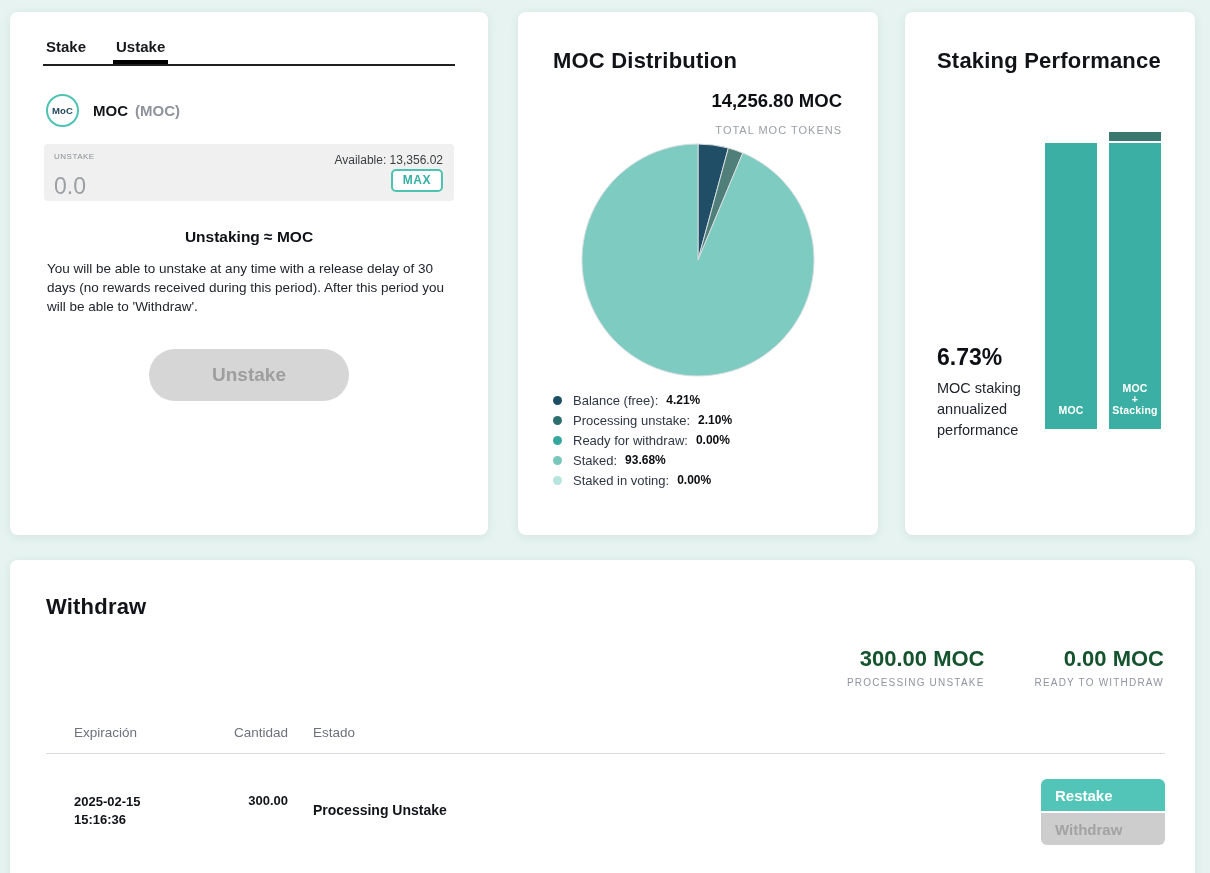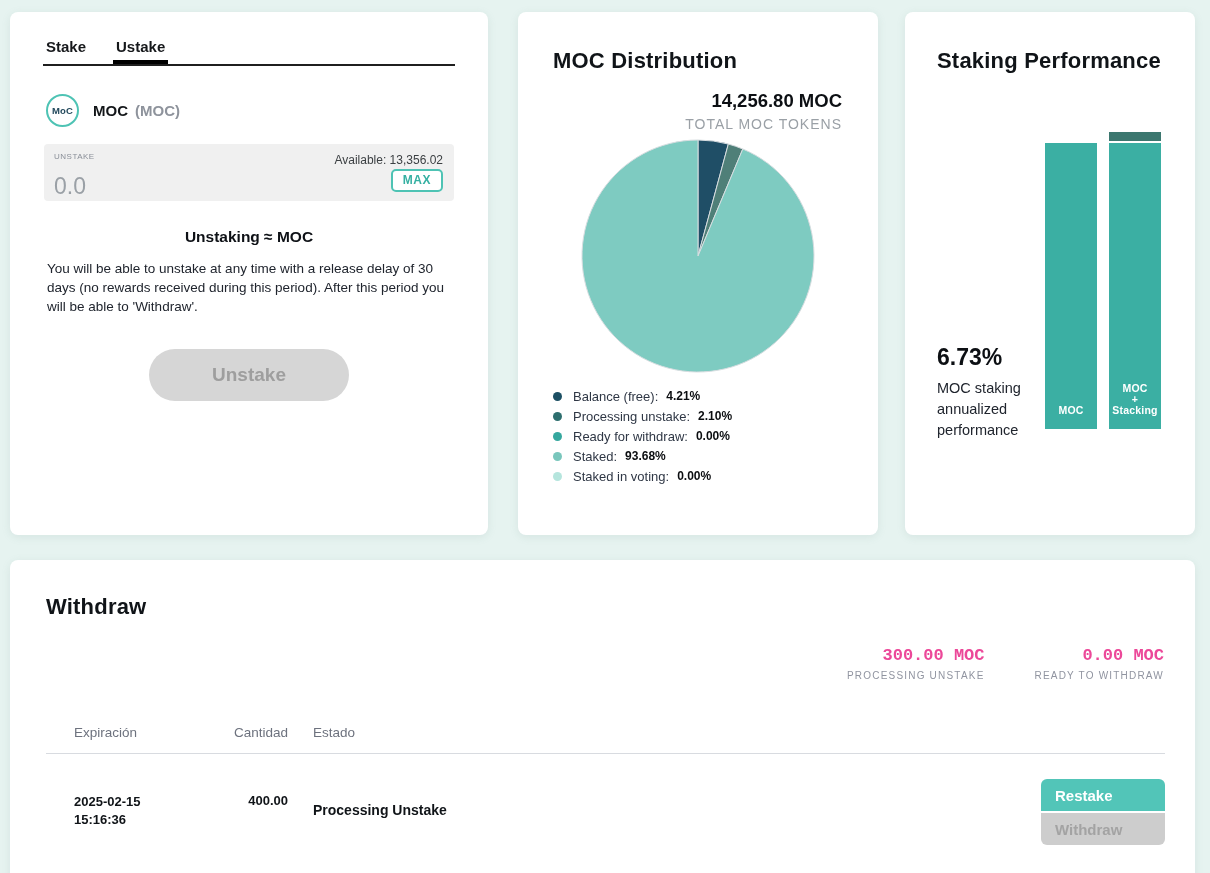--- a/index.html
+++ b/index.html
@@ -59,21 +59,21 @@
     display:block; margin:33px auto 0; width:200px; height:52px;
     background:#d6d6d6; color:#9e9e9e; border:none; border-radius:26px;
     font-size:19px; font-weight:bold; cursor:pointer;
     font-family:"Liberation Sans",sans-serif;
   }
 
   
   #card-distribution .card-title { margin:36px 0 0 35px; }
   .total-block { text-align:right; padding-right:36px; margin-top:16px; }
   .total-value { font-size:18.5px; font-weight:bold; color:#0c0f13; }
-  .total-label { font-size:14px; color:#9aa0a6; letter-spacing:1px; margin-top:4px; }
+  .total-label { font-size:11px; color:#9aa0a6; letter-spacing:1px; margin-top:12px; }
   #pie-svg { display:block; margin:6px auto 0; }
   .legend { margin:12px 0 0 35px; }
   .legend-row { display:flex; align-items:center; height:20px; }
   .legend-dot { width:9px; height:9px; border-radius:50%; flex:0 0 9px; }
   .legend-label { margin-left:11px; font-size:13px; color:#2f3745; }
   .legend-value { margin-left:8px; font-size:12px; font-weight:bold; color:#0b0d10; }
 
   
   #card-performance { overflow:hidden; }
   #card-performance .card-title { margin:36px 0 0 32px; }
@@ -85,21 +85,21 @@
   .bar-base { position:absolute; bottom:0; width:100%; }
   .bar-cap { position:absolute; width:100%; border-bottom:2px solid #fff; }
   .bar-label {
     position:absolute; bottom:13px; width:100%; text-align:center;
     color:#fff; font-weight:bold; font-size:10.5px; line-height:11px; letter-spacing:.2px;
   }
 
   
   #card-withdraw .card-title { margin:34px 0 0 36px; }
   .stats { position:absolute; top:86px; right:31px; display:flex; gap:50px; text-align:right; }
-  .stat-value { font-size:17px; font-weight:bold; color:#ec4899;font-family:Liberation Mono, monospace; }
+  .stat-value { font-size:22px; font-weight:bold; color:#14532d; }
   .stat-label { font-size:10px; color:#9094a0; letter-spacing:1.2px; margin-top:5px; }
   .thead-cell { position:absolute; top:165px; font-size:13.5px; color:#6d727e; }
   .th-exp { left:64px; }
   .th-cant { left:178px; width:100px; text-align:right; }
   .th-est { left:303px; }
   .table-divider { position:absolute; top:193px; left:36px; right:30px; height:1px; background:#d8dbe0; }
   .cell-date { position:absolute; left:64px; top:233px; font-size:13px; font-weight:bold; line-height:18px; color:#101418; }
   .cell-amount { position:absolute; left:178px; top:233px; width:100px; text-align:right; font-size:13px; font-weight:bold; color:#101418; }
   .cell-status { position:absolute; left:303px; top:242px; font-size:14px; font-weight:bold; color:#101418; }
   .row-actions { position:absolute; left:1031px; top:219px; width:124px; }
@@ -226,20 +226,20 @@
   <div class="thead-cell th-exp">Expiración</div>
   <div class="thead-cell th-cant">Cantidad</div>
   <div class="thead-cell th-est">Estado</div>
   <div class="table-divider"></div>
 
   <div>
     <div class="cell-date">
       <div>2025-02-15</div>
       <div>15:16:36</div>
     </div>
-    <div class="cell-amount">400.00</div>
+    <div class="cell-amount">300.00</div>
     <div class="cell-status">Processing Unstake</div>
     <div class="row-actions">
       <button class="restake-btn">Restake</button>
       <button class="withdraw-btn">Withdraw</button>
     </div>
   </div>
 </div>
 
 </body></html>

